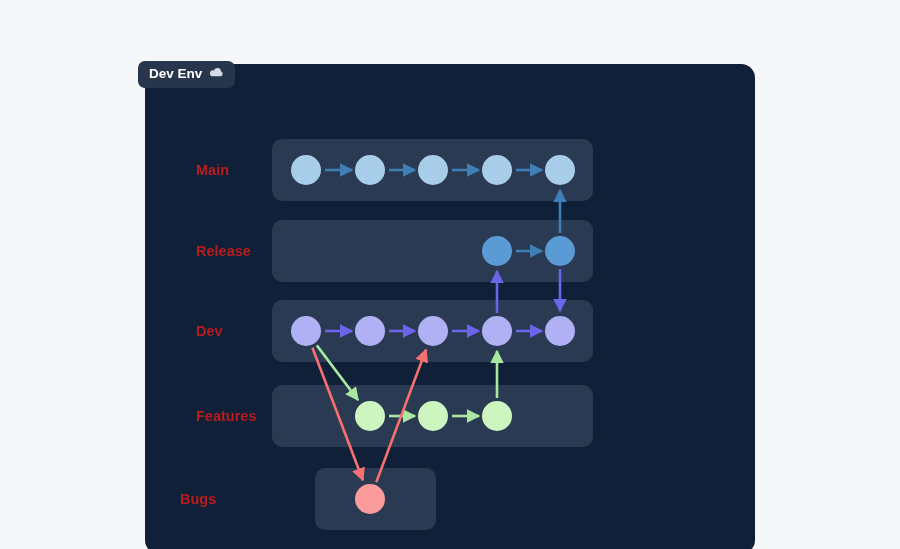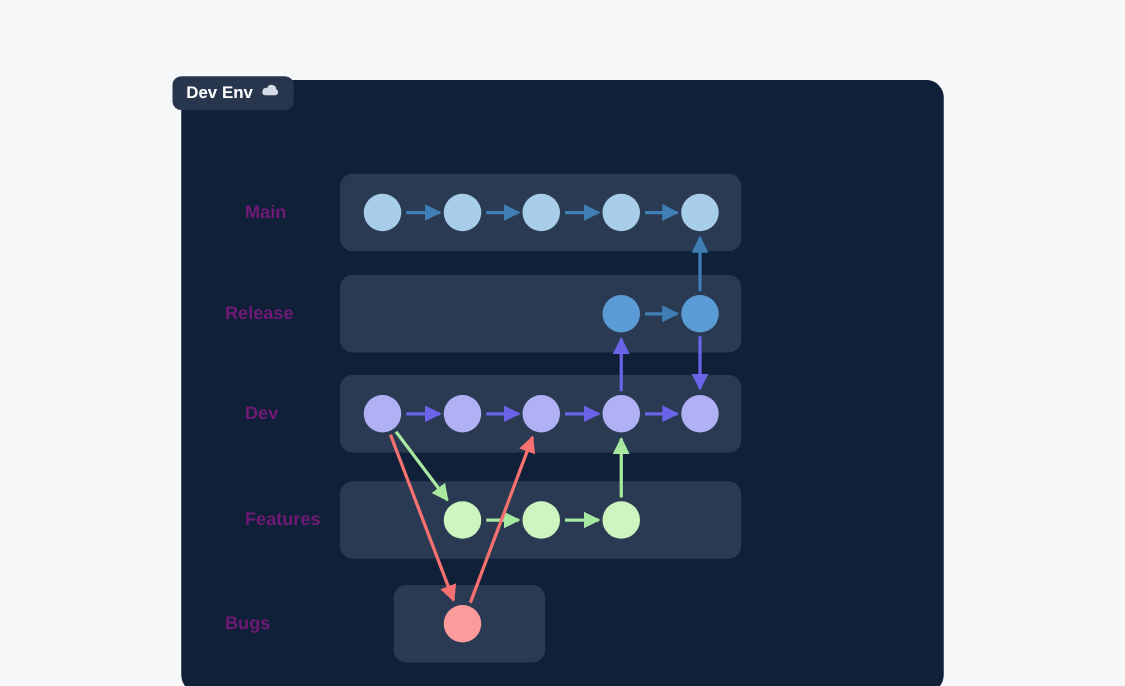--- a/index.html
+++ b/index.html
@@ -49,21 +49,21 @@
     font-weight: bold;
     line-height: 1;
     white-space: nowrap;
   }
   .cloud-icon {
     display: block;
   }
   
   .row-label {
     position: absolute;
-    color: #701a75;
+    color: #b91c1c;
     font-size: 14.5px;
     font-weight: bold;
     white-space: nowrap;
     transform: translateY(-50%);
   }
   .row-panel {
     position: absolute;
     background: #2a3a52;
     border-radius: 10px;
   }
@@ -100,21 +100,21 @@
   </div>
 
   <div id="rows-layer">
       <div class="row-label" style="left: 196px; top: 134px;">Main</div>
       <div class="row-panel" style="left: 272px; top: 103px; width: 321px; height: 62px; background: rgb(42, 58, 82);"></div>
       <div class="node" style="left: 306px; top: 134px; width: 30px; height: 30px; background: rgb(168, 205, 232);"></div>
       <div class="node" style="left: 370px; top: 134px; width: 30px; height: 30px; background: rgb(168, 205, 232);"></div>
       <div class="node" style="left: 433px; top: 134px; width: 30px; height: 30px; background: rgb(168, 205, 232);"></div>
       <div class="node" style="left: 497px; top: 134px; width: 30px; height: 30px; background: rgb(168, 205, 232);"></div>
       <div class="node" style="left: 560px; top: 134px; width: 30px; height: 30px; background: rgb(168, 205, 232);"></div>
-      <div class="row-label" style="left: 180px; top: 215px;">Release</div>
+      <div class="row-label" style="left: 196px; top: 215px;">Release</div>
       <div class="row-panel" style="left: 272px; top: 184px; width: 321px; height: 62px; background: rgb(42, 58, 82);"></div>
       <div class="node" style="left: 497px; top: 215px; width: 30px; height: 30px; background: rgb(91, 155, 213);"></div>
       <div class="node" style="left: 560px; top: 215px; width: 30px; height: 30px; background: rgb(91, 155, 213);"></div>
       <div class="row-label" style="left: 196px; top: 295px;">Dev</div>
       <div class="row-panel" style="left: 272px; top: 264px; width: 321px; height: 62px; background: rgb(42, 58, 82);"></div>
       <div class="node" style="left: 306px; top: 295px; width: 30px; height: 30px; background: rgb(176, 176, 245);"></div>
       <div class="node" style="left: 370px; top: 295px; width: 30px; height: 30px; background: rgb(176, 176, 245);"></div>
       <div class="node" style="left: 433px; top: 295px; width: 30px; height: 30px; background: rgb(176, 176, 245);"></div>
       <div class="node" style="left: 497px; top: 295px; width: 30px; height: 30px; background: rgb(176, 176, 245);"></div>
       <div class="node" style="left: 560px; top: 295px; width: 30px; height: 30px; background: rgb(176, 176, 245);"></div>

